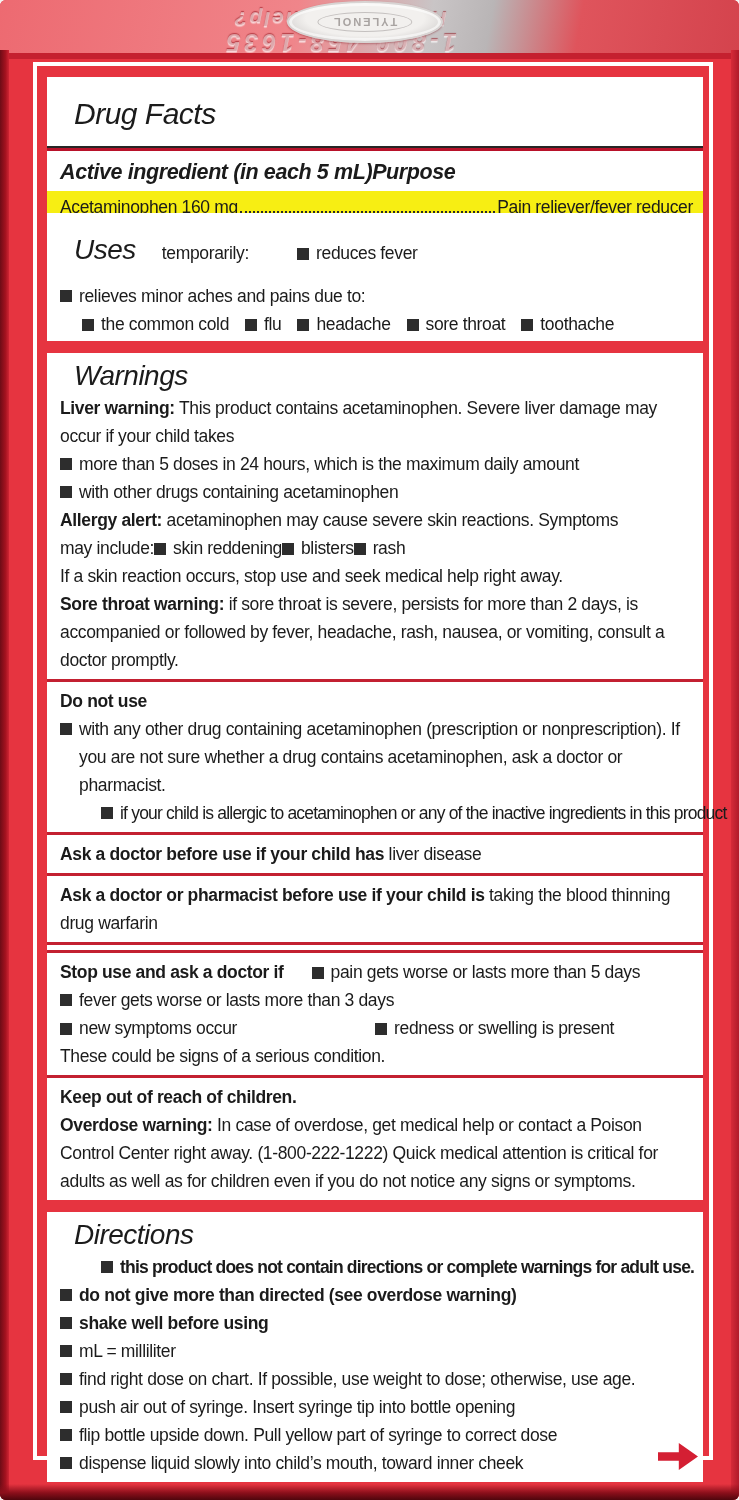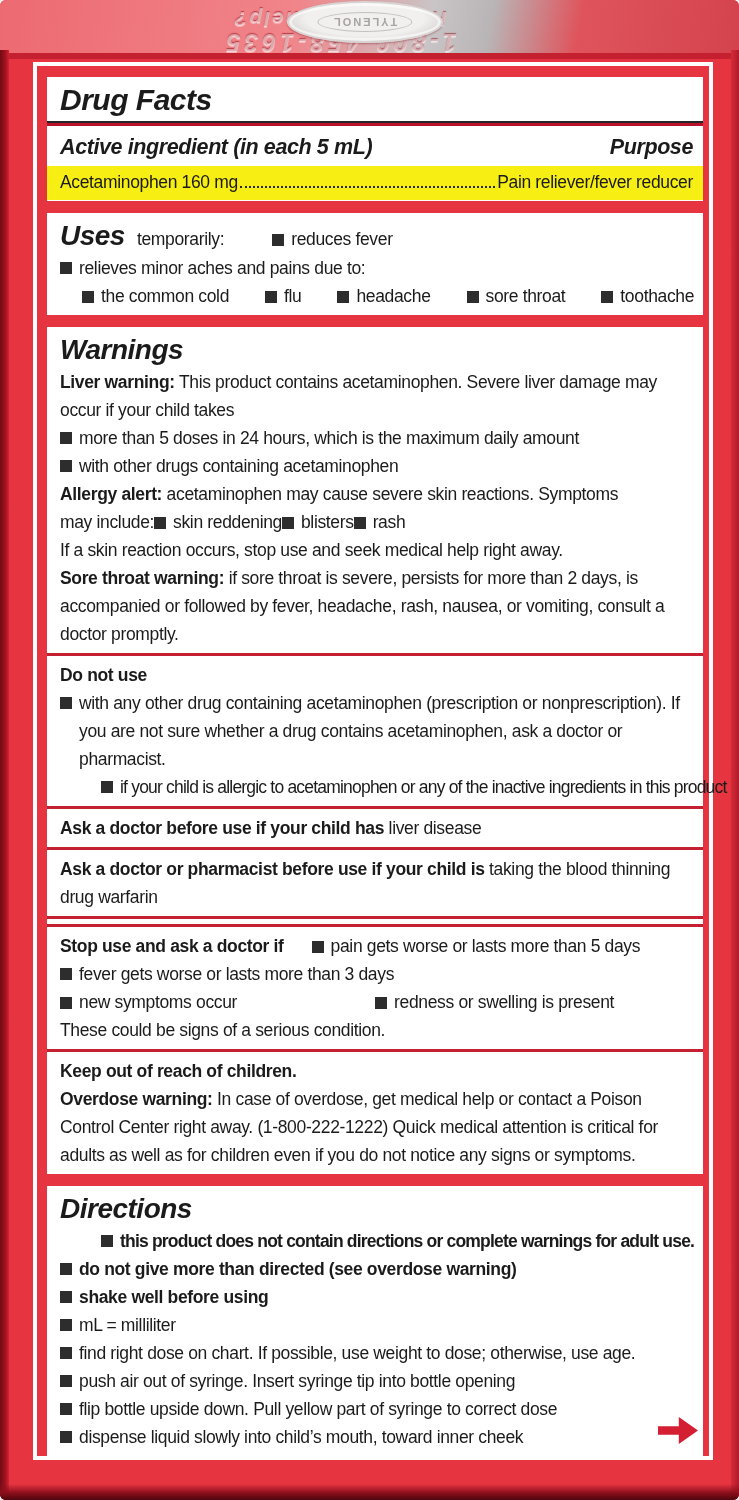--- a/index.html
+++ b/index.html
@@ -32,44 +32,44 @@
   
   .frame{position:absolute;left:33px;top:62px;width:680px;height:1398px;
     border:4px solid #ffffff;box-sizing:border-box;
     display:flex;flex-direction:column;gap:12px;padding:11px 6px 9px 10px;}
   .panel{background:#ffffff;box-sizing:border-box;padding:5px 10px 5px 13px;
     font-size:17.5px;line-height:28px;letter-spacing:-0.35px;position:relative;}
   .p1{height:124px;}
   .p2{height:128px;}
   .p3{flex:1;}
   .p4{height:274px;}
-  h1,h2{margin:0;font-style:italic;font-weight:bold;letter-spacing:-0.5px;}
+  h1,h2{margin:14px;font-style:italic;font-weight:normal;letter-spacing:-0.5px;}
   h1{font-size:30px;line-height:36px;}
   h2{font-size:28px;line-height:36px;display:inline;}
   .b{font-weight:bold;}
   p{margin:0;}
   .rule{height:3px;background:#c32031;margin:5px -10px 5px -13px;}
   .df-rule{height:5px;margin:3px -10px 6px -13px;
     background:linear-gradient(to bottom,#262626 0 45%,#b8122a 45% 100%);}
-  .ai-row{display:flex;justify-content:space-between;align-items:baseline;
+  .ai-row{display:flex;justify-content:flex-start;align-items:baseline;
     font-weight:bold;font-style:italic;font-size:21.5px;line-height:30px;letter-spacing:-0.4px;}
   .yellow-row{background:#f7ee13;display:flex;align-items:baseline;
     margin:4px -10px 12px -13px;padding:2px 10px 4px 13px;font-size:17.5px;}
   .leader{flex:1;border-bottom:2.5px dotted #2a2a2a;margin:0 2px 5px 2px;}
   
   .sq{width:12px;height:12px;background:#2d2d2d;display:inline-block;
       margin-right:7px;flex:none;}
   span.item{white-space:nowrap;}
   span.item .sq{vertical-align:-1px;}
   .bullet{display:flex;}
   .bullet .sq{margin-top:8px;}
   .flexrow{display:flex;align-items:baseline;}
   .uses-line1 .intro{margin-left:12px;}
   .uses-line1 .item{margin-left:48px;}
-  .conditions{display:flex;gap:36px;margin-left:22px;}
+  .conditions{display:flex;gap:16px;margin-left:22px;}
   .symptoms{display:flex;}
   .stopuse-row1 .item{margin-left:28px;}
   .two-col{display:flex;gap:138px;}
   .tight{letter-spacing:-0.8px;white-space:nowrap;padding-left:41px;}
   
   .arrow{position:absolute;right:5px;bottom:12px;width:40px;height:27px;
     background:#d41f33;display:inline-block;
     clip-path:polygon(0 34%,52% 34%,52% 0,100% 50%,52% 100%,52% 66%,0 66%);}
 </style>
 </head>

